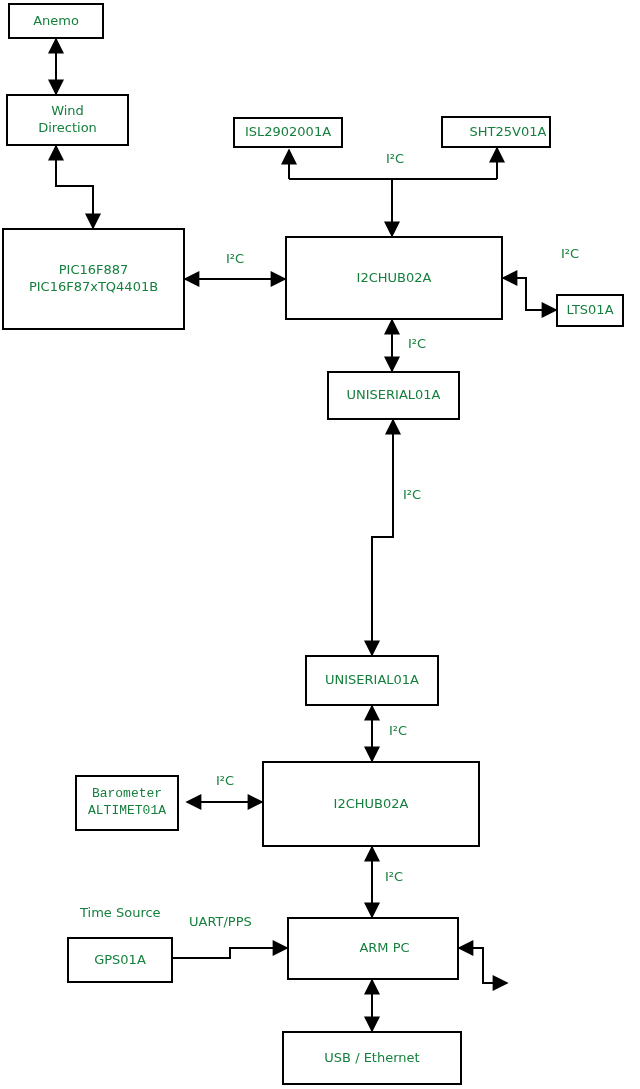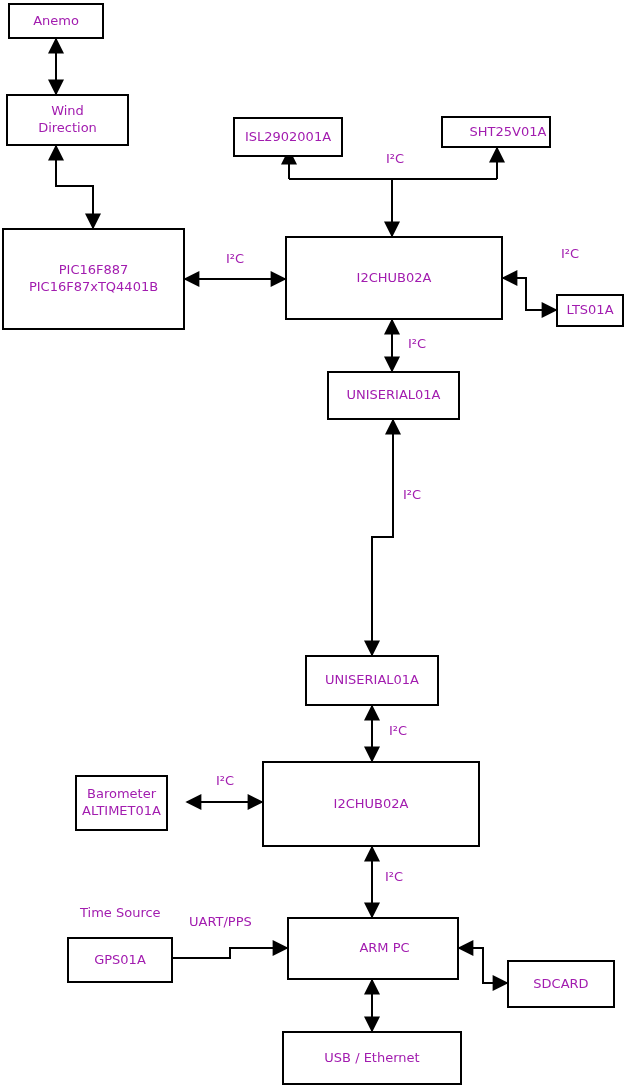--- a/index.html
+++ b/index.html
@@ -1,39 +1,39 @@
 <!DOCTYPE html>
 <html><head>
 <meta charset="utf-8">
 <style>
   html,body{margin:0;padding:0;background:#ffffff;}
   .canvas{
     position:relative;width:640px;height:1089px;background:#ffffff;
-    font-family:"DejaVu Sans","Liberation Sans",sans-serif;color:#a21caf;
+    font-family:"DejaVu Sans","Liberation Sans",sans-serif;color:#15803d;
     overflow:hidden;
   }
   .edges{position:absolute;left:0;top:0;width:640px;height:1089px;}
   .node{
     position:absolute;box-sizing:border-box;border:2px solid #000;background:#fff;
     display:flex;align-items:center;justify-content:center;text-align:center;
     font-size:13px;line-height:1.3;white-space:pre-line;
   }
   .elabel{position:absolute;font-size:13px;line-height:1.2;white-space:nowrap;}
   
   #n-anemo {left:8px;  top:3px;   width:96px; height:36px;}
   #n-wind  {left:6px;  top:94px;  width:123px;height:52px;}
   #n-pic   {left:2px;  top:228px; width:183px;height:102px;}
-  #n-isl   {left:233px;top:117px; width:110px;height:40px;text-align:right;}
+  #n-isl   {left:233px;top:117px; width:110px;height:31px;text-align:right;}
   #n-sht   {left:441px;top:116px; width:110px;height:32px;padding-left:24px;}
   #n-hub1  {left:285px;top:236px; width:218px;height:84px;}
   #n-lts   {left:556px;top:294px; width:68px; height:33px;}
   #n-uni1  {left:327px;top:371px; width:133px;height:49px;}
   #n-uni2  {left:305px;top:655px; width:134px;height:51px;}
   #n-hub2  {left:262px;top:761px; width:218px;height:86px;}
-  #n-baro  {left:75px; top:775px; width:93px;height:56px;}
+  #n-baro  {left:75px; top:775px; width:104px;height:56px;font-family:Liberation Mono, monospace;}
   #n-armpc {left:287px;top:917px; width:172px;height:63px;padding-left:23px;}
   #n-gps   {left:67px; top:937px; width:106px;height:46px;}
   #n-sdcard{left:507px;top:960px; width:108px;height:48px;}
   #n-usb   {left:282px;top:1031px;width:180px;height:54px;}
   
   #l-i2c-top    {left:386px;top:151px;}
   #l-i2c-pic    {left:226px;top:251px;}
   #l-i2c-lts    {left:561px;top:246px;}
   #l-i2c-hub-uni{left:408px;top:336px;}
   #l-i2c-long   {left:403px;top:487px;}
@@ -84,21 +84,20 @@
   <div class="node" id="n-sht">SHT25V01A</div>
   <div class="node" id="n-hub1">I2CHUB02A</div>
   <div class="node" id="n-lts">LTS01A</div>
   <div class="node" id="n-uni1">UNISERIAL01A</div>
   <div class="node" id="n-uni2">UNISERIAL01A</div>
   <div class="node" id="n-hub2">I2CHUB02A</div>
   <div class="node" id="n-baro">Barometer
 ALTIMET01A</div>
   <div class="node" id="n-armpc">ARM PC</div>
   <div class="node" id="n-gps">GPS01A</div>
-  <div class="node" id="n-sdcard">SDCARD</div>
   <div class="node" id="n-usb">USB / Ethernet</div>
 
   <div class="elabel" id="l-i2c-top">I²C</div>
   <div class="elabel" id="l-i2c-pic">I²C</div>
   <div class="elabel" id="l-i2c-lts">I²C</div>
   <div class="elabel" id="l-i2c-hub-uni">I²C</div>
   <div class="elabel" id="l-i2c-long">I²C</div>
   <div class="elabel" id="l-i2c-uni2">I²C</div>
   <div class="elabel" id="l-i2c-baro">I²C</div>
   <div class="elabel" id="l-i2c-arm">I²C</div>

